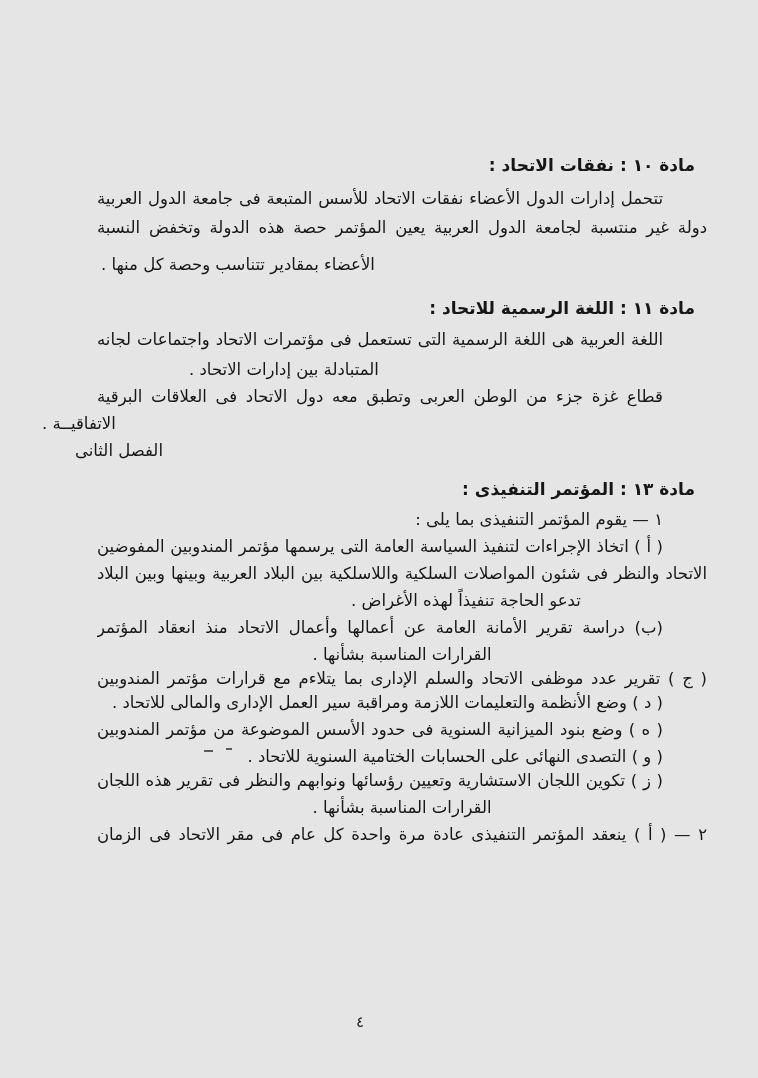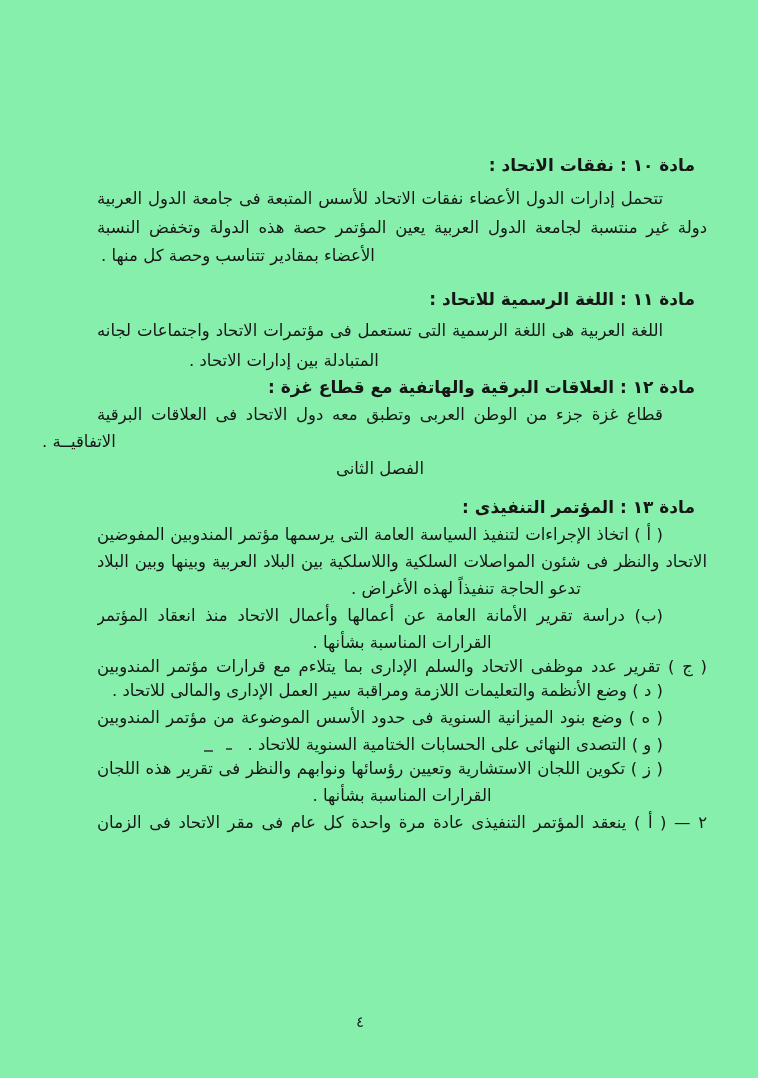--- a/index.html
+++ b/index.html
@@ -2,21 +2,21 @@
 <html lang="ar"><head>
 <meta charset="utf-8">
 <style>
   html,body{margin:0;padding:0;}
   body{
     width:758px;height:1078px;position:relative;overflow:hidden;
     background:#fefefe;
     font-family:"DejaVu Sans", sans-serif;
     color:#161616;
   }
-  .page{position:absolute;inset:0;background:#86efac;}
+  .page{position:absolute;inset:0;background:#e5e5e5;}
   .doc{
     position:absolute;left:97px;top:152px;width:610px;
     direction:rtl;
     font-size:16.5px;
   }
   .ln{height:27px;line-height:27px;white-space:nowrap;text-align:right;
       letter-spacing:0px;}
   
   .ln.h{font-weight:700;font-size:17px;padding-right:12px;}
   
@@ -26,53 +26,53 @@
   
   .ln.pr{padding-right:44px;}
   
   .ln.ll{text-align:left;padding-left:4px;}
   
   .ln.cc{text-align:center;}
   .ln.cc-l1{text-align:center;transform:translateX(-118px);}
   .ln.cc-l2{text-align:center;transform:translateX(-88px);}
   .ln.cc-l3{text-align:left;transform:translateX(-55px);}
   .ln.cc-r{text-align:center;transform:translateX(64px);}
-  .ln.chapter{text-align:center;transform:translateX(-22px);font-size:16.5px;}
+  .ln.chapter{text-align:left;transform:translateX(-22px);font-size:16.5px;}
   .pageno{
     position:absolute;left:338px;top:1013px;width:44px;
     text-align:center;font-size:15px;color:#1a1a1a;
   }
   
   .artifact-dash{position:absolute;background:#3a3a3a;height:2px;opacity:.8;}
   .ad1{left:204px;top:750px;width:9px;}
   .ad2{left:226px;top:748px;width:6px;}
 </style>
 </head>
 <body>
 
 <div class="page">
 
   <div class="doc">
 
     <div class="ln h">مادة ١٠ : نفقات الاتحاد :</div>
     <div class="ln pf" style="margin-top:6px">تتحمل إدارات الدول الأعضاء نفقات الاتحاد للأسس المتبعة فى جامعة الدول العربية وعند انضمام</div>
     <div class="ln pj" style="margin-top:2px">دولة غير منتسبة لجامعة الدول العربية يعين المؤتمر حصة هذه الدولة وتخفض النسبة المئوية لحصص باقى</div>
-    <div class="ln ll" style="margin-top:1px">الأعضاء بمقادير تتناسب وحصة كل منها .</div>
+    <div class="ln ll" style="margin-top:10px">الأعضاء بمقادير تتناسب وحصة كل منها .</div>
 
     <div class="ln h" style="margin-top:17px">مادة ١١ : اللغة الرسمية للاتحاد :</div>
     <div class="ln pf" style="margin-top:4px">اللغة العربية هى اللغة الرسمية التى تستعمل فى مؤتمرات الاتحاد واجتماعات لجانه وفى العلاقات</div>
     <div class="ln cc-l1" style="margin-top:3px">المتبادلة بين إدارات الاتحاد .</div>
 
-    <div class="ln h">مادة ١٢ : العلاقات البرقية والهاتفية مع قطاع غزة :</div>
     <div class="ln pf">قطاع غزة جزء من الوطن العربى وتطبق معه دول الاتحاد فى العلاقات البرقية والهاتفية أحكام هذه</div>
     <div class="ln cc-l3">الاتفاقيــة .</div>
 
     <div class="ln chapter">الفصل الثانى</div>
 
     <div class="ln h" style="margin-top:12px">مادة ١٣ : المؤتمر التنفيذى :</div>
+    <div class="ln pr" style="margin-top:3px">١ — يقوم المؤتمر التنفيذى بما يلى :</div>
     <div class="ln pf">( أ ) اتخاذ الإجراءات لتنفيذ السياسة العامة التى يرسمها مؤتمر المندوبين المفوضين تحقيقا لأغراض</div>
     <div class="ln pj">الاتحاد والنظر فى شئون المواصلات السلكية واللاسلكية بين البلاد العربية وبينها وبين البلاد الأخرى حسبا</div>
     <div class="ln cc-r">تدعو الحاجة تنفيذاً لهذه الأغراض .</div>
     <div class="ln pf">(ب) دراسة تقرير الأمانة العامة عن أعمالها وأعمال الاتحاد منذ انعقاد المؤتمر التنفيذى السابق واتخاذ</div>
     <div class="ln cc">القرارات المناسبة بشأنها .</div>
     <div class="ln pj" style="margin-top:-3px">( ج ) تقرير عدد موظفى الاتحاد والسلم الإدارى بما يتلاءم مع قرارات مؤتمر المندوبين المفوضين.</div>
     <div class="ln pr" style="margin-top:-3px">( د ) وضع الأنظمة والتعليمات اللازمة ومراقبة سير العمل الإدارى والمالى للاتحاد .</div>
     <div class="ln pf">( ه ) وضع بنود الميزانية السنوية فى حدود الأسس الموضوعة من مؤتمر المندوبين المفوضين مع</div>
     <div class="ln pr">( و ) التصدى النهائى على الحسابات الختامية السنوية للاتحاد .</div>
     <div class="ln pf" style="margin-top:-3px">( ز ) تكوين اللجان الاستشارية وتعيين رؤسائها ونوابهم والنظر فى تقرير هذه اللجان واتخاذ</div>

